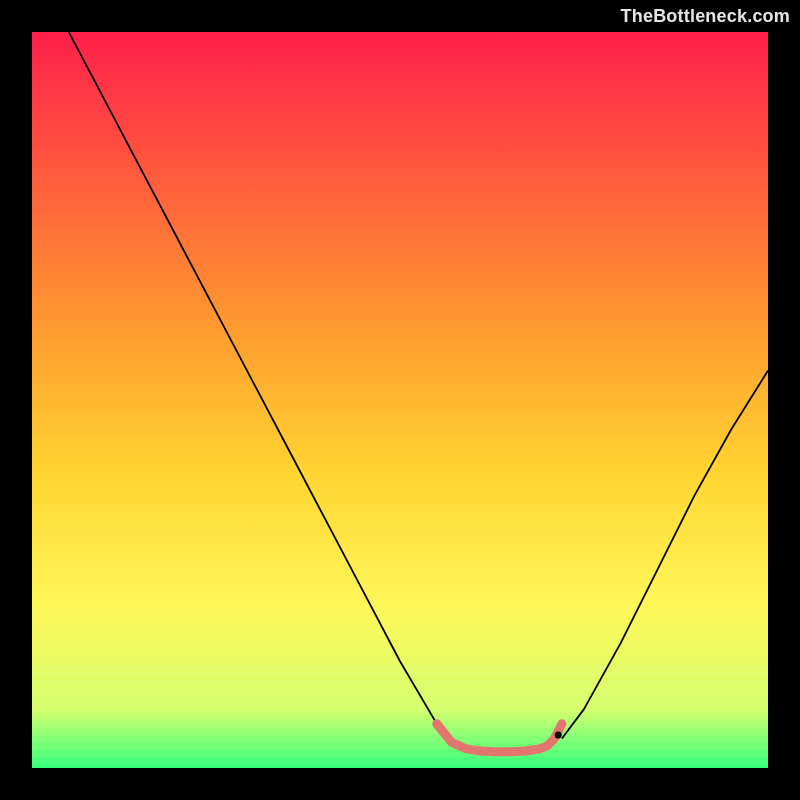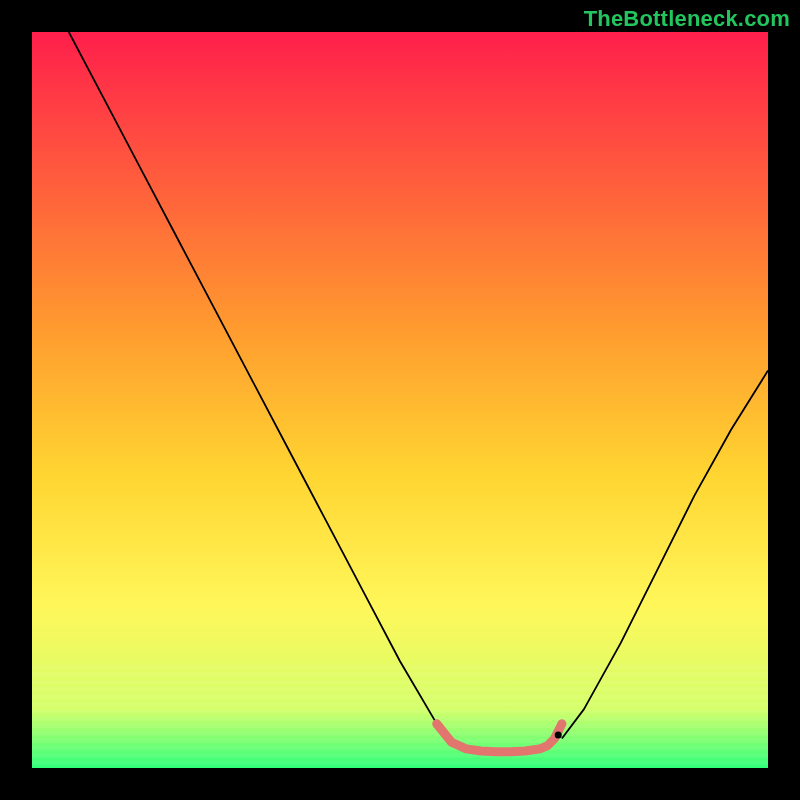--- a/index.html
+++ b/index.html
@@ -22,22 +22,22 @@
     left: 32px;
     top: 32px;
     width: 736px;
     height: 736px;
     overflow: hidden;
   }
   .watermark {
     position: absolute;
     top: 6px;
     right: 10px;
-    color: #22c55e;
-    font-size: 22px;
+    color: #e5e5e5;
+    font-size: 18px;
     font-weight: 600;
     letter-spacing: 0.2px;
     user-select: none;
   }
   svg { display: block; }
 </style>
 </head>
 <body>
 
 <div class="frame">

